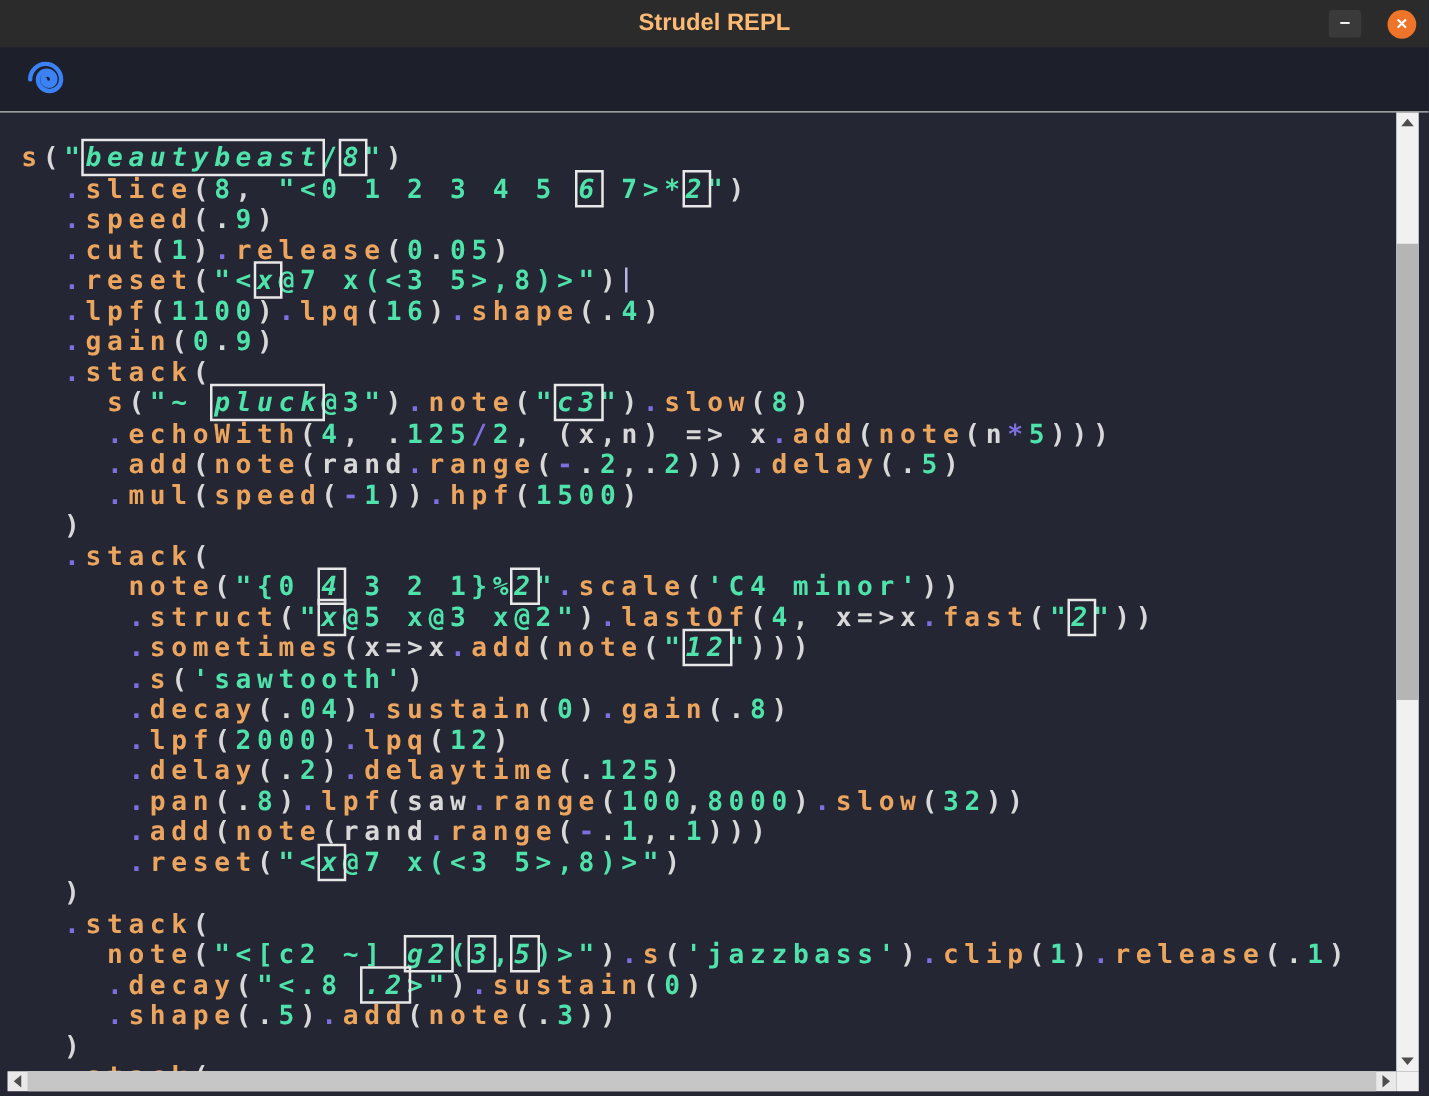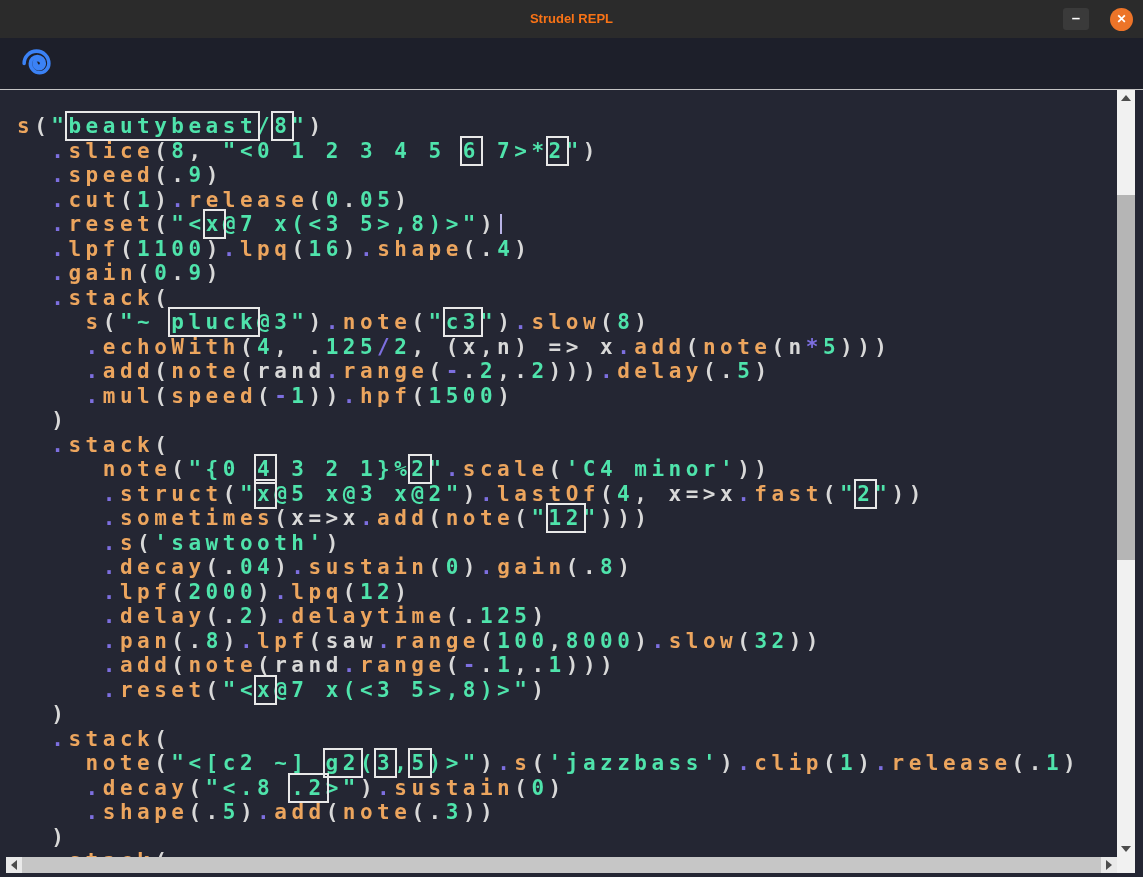--- a/index.html
+++ b/index.html
@@ -9,21 +9,21 @@
     --track:#f1f1f1; --thumb:#b5b5b5; --hthumb:#c6c6c6;
   }
   *{box-sizing:border-box;}
   html,body{margin:0;padding:0;}
   body{width:1143px;height:877px;overflow:hidden;position:relative;
        background:var(--editor-bg);font-family:"Liberation Sans",sans-serif;}
 
   
   .titlebar{position:absolute;top:0;left:0;right:0;height:38px;background:var(--titlebar-bg);}
   .title{position:absolute;left:0;right:0;top:0;line-height:38px;text-align:center;
-         color:#f97316;font-weight:bold;font-size:13px;}
+         color:#fdba74;font-weight:bold;font-size:19px;}
   .btn-min{position:absolute;right:54px;top:8px;width:26px;height:22px;background:#3a3a3a;
            border-radius:3px;color:#fff;text-align:center;line-height:19px;
            font-size:15px;font-weight:bold;cursor:default;}
   .btn-close{position:absolute;right:10px;top:8px;width:23px;height:23px;border-radius:50%;
              background:var(--close-bg);color:#fff;text-align:center;line-height:23px;
              font-size:12px;font-weight:bold;cursor:default;}
 
   
   .toolbar{position:absolute;top:38px;left:0;right:0;height:51px;background:var(--toolbar-bg);}
   .logo{position:absolute;left:20px;top:9px;width:33px;height:33px;}
@@ -32,21 +32,21 @@
   .editor{position:absolute;top:89px;left:0;right:0;bottom:0;background:var(--editor-bg);
           border-top:1px solid #c4c4c4;overflow:hidden;}
   .code{position:absolute;left:17px;top:24px;white-space:pre;
         font-family:"DejaVu Sans Mono","Liberation Mono",monospace;
         font-weight:bold;font-size:21px;line-height:24.5px;letter-spacing:4.5px;
         color:var(--gray);}
   .code .o{color:var(--orange);}
   .code .t{color:var(--teal);}
   .code .p{color:var(--purple);}
   .code .w{color:var(--gray);}
-  .code .box{outline:2px solid var(--hlbox);outline-offset:1px;}
+  .code .box{outline:2px solid var(--hlbox);outline-offset:1px;font-style:italic;}
   .cursor{display:inline-block;width:2px;height:20px;background:#b9b3e6;
           vertical-align:-3px;margin-left:3px;}
 
   
   .vscroll{position:absolute;right:8px;top:90px;width:18px;height:767px;background:var(--track);}
   .vthumb{position:absolute;left:0;top:105px;width:18px;height:365px;background:var(--thumb);}
   .sbtn{position:absolute;left:0;width:18px;height:16px;}
   .sbtn.up{top:0;} .sbtn.down{bottom:0;}
   .tri{width:0;height:0;margin:5px auto 0;}
   .tri.up{border-left:5px solid transparent;border-right:5px solid transparent;border-bottom:6px solid #4d4d4d;}

